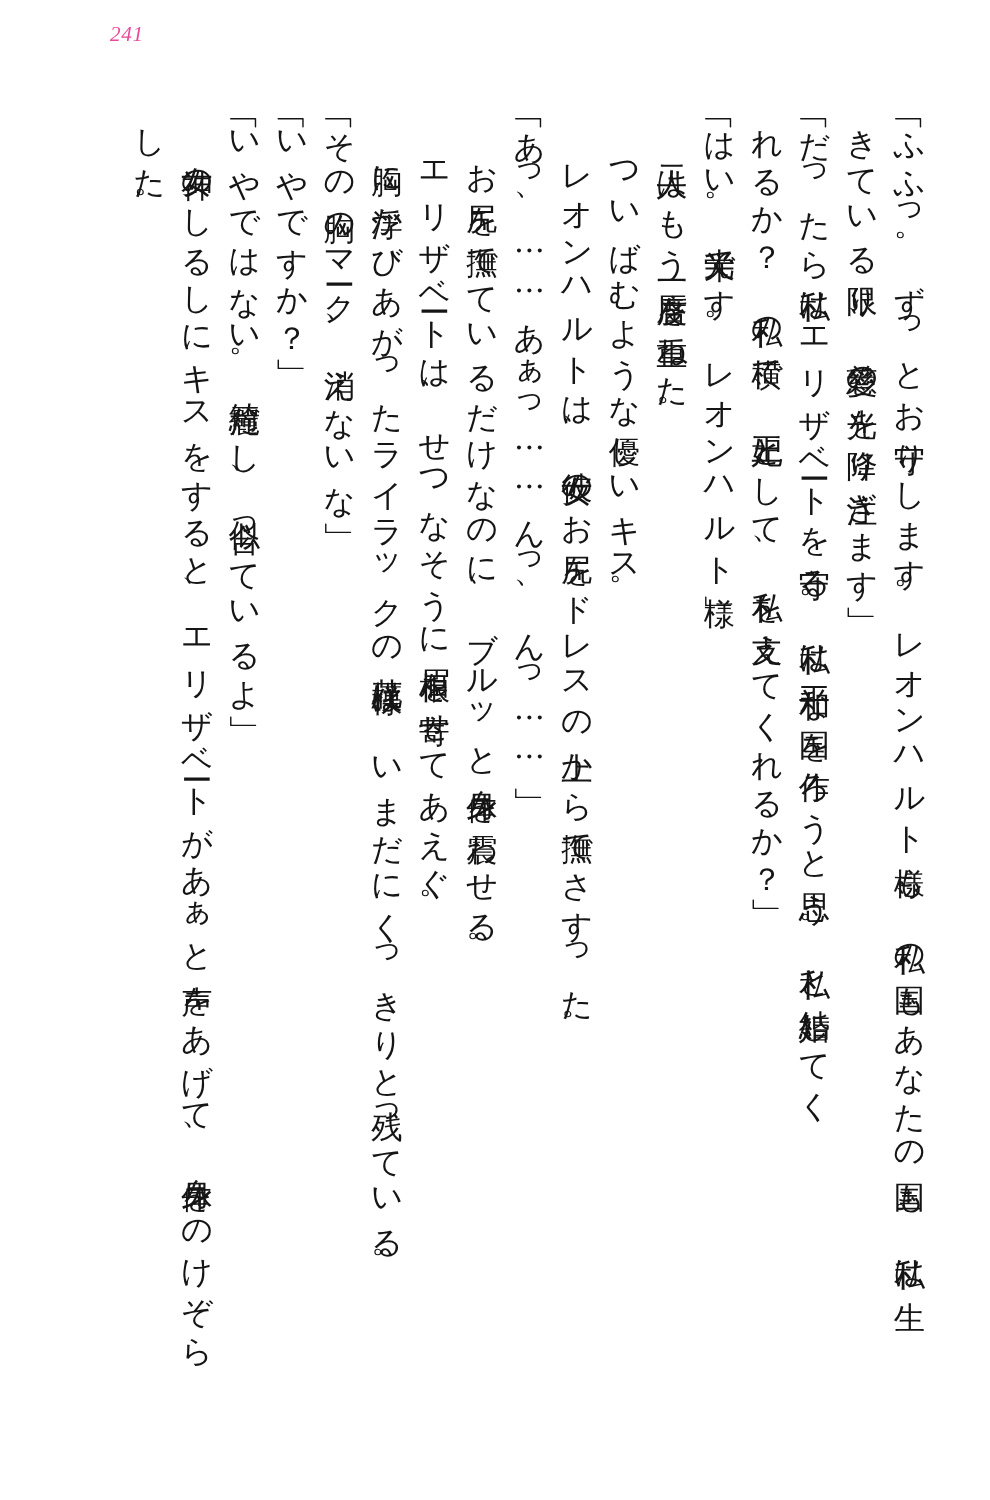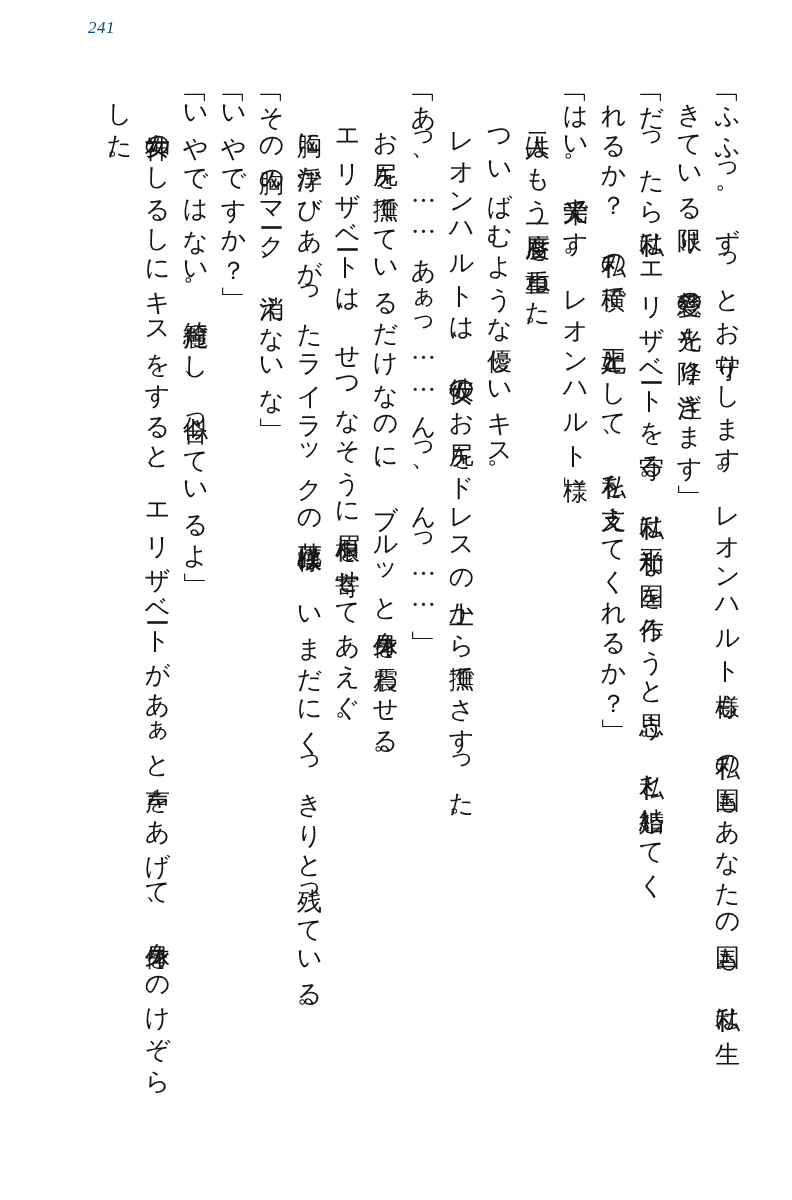--- a/index.html
+++ b/index.html
@@ -25,21 +25,21 @@
   }
 
   
   .page-number {
     position: absolute;
     top: 18px;
     left: 88px;
     font-family: "Liberation Serif", "DejaVu Serif", serif;
     font-style: italic;
     font-size: 17px;
-    color: #0c4a6e;
+    color: #ec4899;
     letter-spacing: 0.5px;
   }
 
   
   .body-text {
     position: absolute;
     top: 86px;
     left: 60px;
     width: 680px;
     height: 1075px;

